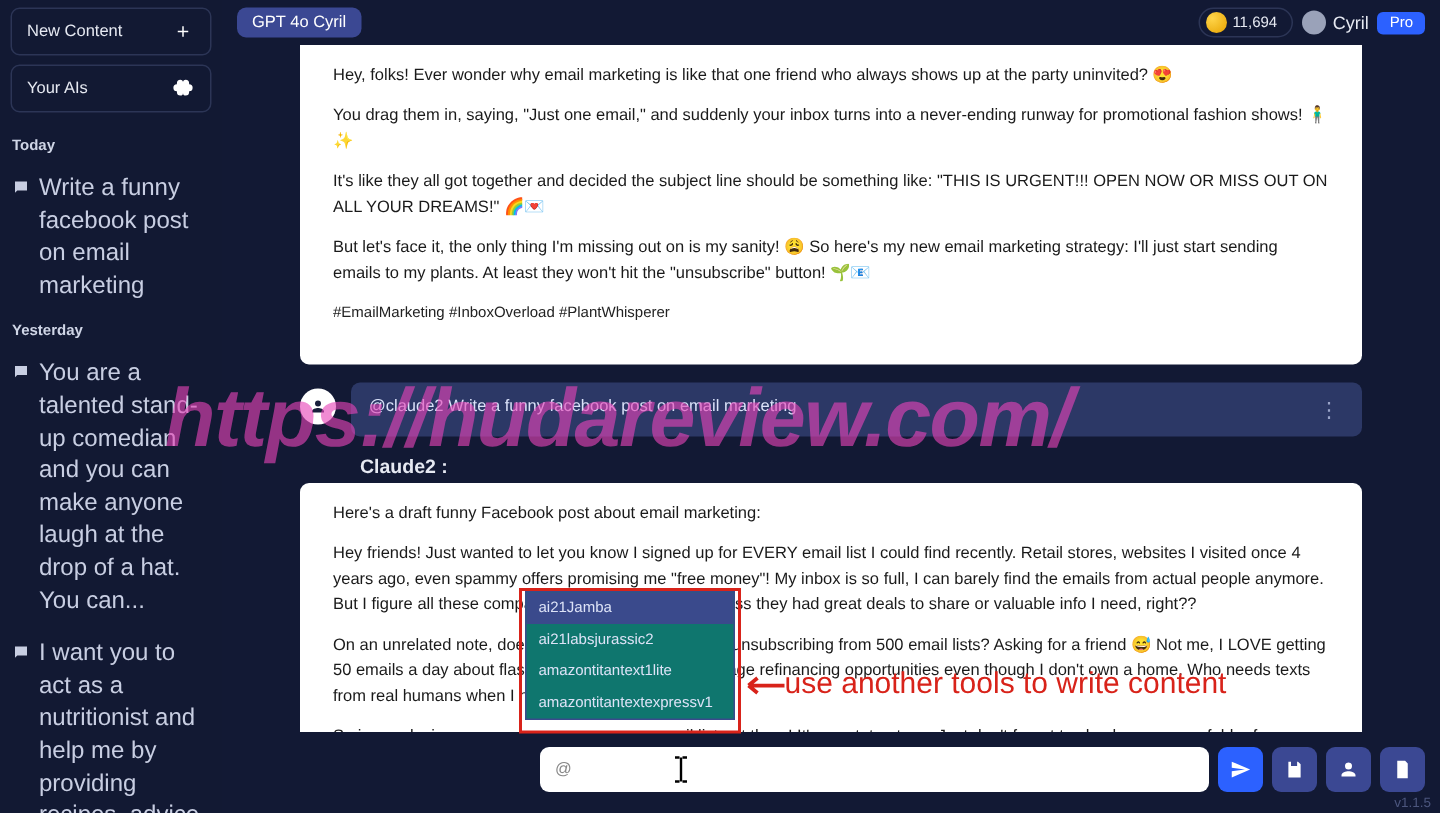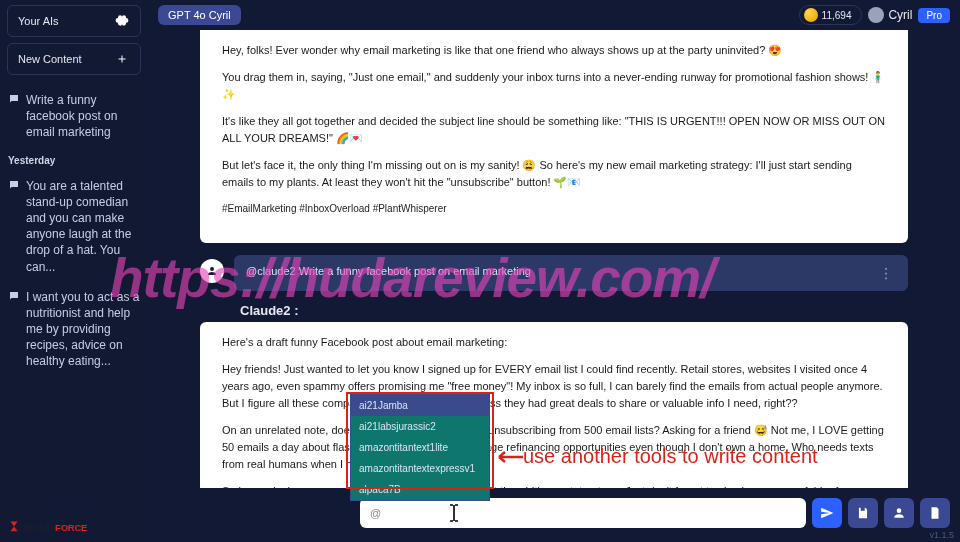--- a/index.html
+++ b/index.html
@@ -2,21 +2,21 @@
 <html><head>
 <meta charset="utf-8">
 <style>
   * { box-sizing: border-box; margin: 0; padding: 0; font-family: -apple-system, BlinkMacSystemFont, "Segoe UI", Arial, sans-serif; }
   body { width: 960px; height: 542px; background: #121934; color: #e6e9f2; overflow: hidden; position: relative; }
   .sidebar { position: absolute; left: 0; top: 0; width: 148px; height: 100%; background: #121933; display: flex; flex-direction: column; font-size: 10px; }
   .sb-top { padding: 5px 7px; }
   .sb-btn { display: flex; align-items: center; justify-content: space-between; padding: 8px 10px; border: 1px solid #2c3556; border-radius: 6px; margin-bottom: 6px; cursor: pointer; font-size: 11px; color: #e6e9f2; }
   .sb-btn .ico { width: 16px; height: 14px; display: flex; align-items: center; justify-content: center; font-size: 10px; }
   .sb-head { padding: 6px 8px; font-size: 10px; font-weight: 600; color: #cfd5e6; }
-  .sb-item { display: flex; gap: 6px; padding: 6px 8px 8px 8px; cursor: pointer; font-size: 12px; line-height: 1.35; color: #c8cee2; }
+  .sb-item { display: flex; gap: 6px; padding: 6px 8px 8px 8px; cursor: pointer; font-size: 16px; line-height: 1.35; color: #c8cee2; }
   .sb-item .chat-ico { flex: 0 0 12px; margin-top: 1px; }
   .sb-spacer { flex: 1; }
   .brand { padding: 8px 8px 4px 8px; }
   .brand svg { width: 120px; height: auto; }
 
   .header { position: absolute; left: 148px; top: 0; right: 0; height: 30px; display: flex; align-items: center; padding: 0 10px; }
   .model-chip { background: #3b4893; color: #fff; padding: 4px 10px; border-radius: 6px; font-size: 11px; cursor: pointer; }
   .hdr-spacer { flex: 1; }
   .coin { display: flex; align-items: center; gap: 4px; border: 1px solid #2c3556; border-radius: 14px; padding: 2px 10px 2px 4px; font-size: 10px; margin-right: 6px; }
   .coin .c-ico { width: 14px; height: 14px; border-radius: 50%; background: radial-gradient(circle at 30% 30%, #ffd54a, #e6a200); display: inline-block; }
@@ -55,36 +55,37 @@
   .comp-btn.sec { background: #3b4893; }
   .comp-btn svg { width: 14px; height: 14px; fill: #fff; }
   .version { position: absolute; right: 6px; bottom: 2px; font-size: 9px; color: #4c567e; }
 </style>
 </head>
 <body>
 
 <div class="sidebar">
   <div class="sb-top">
     <div class="sb-btn">
+      <span>New Content</span>
+      <span class="ico">
+        <svg viewBox="0 0 24 24" width="12" height="12" fill="#fff">
+            <path d="M11 5h2v6h6v2h-6v6h-2v-6H5v-2h6z"></path>
+          </svg>
+      </span>
+    </div>
+    <div class="sb-btn">
       <span>Your AIs</span>
       <span class="ico">
         <svg viewBox="0 0 24 24" width="14" height="14" fill="#fff">
             <path d="M9 2a4 4 0 0 0-4 4v1a4 4 0 0 0 0 8v1a4 4 0 0 0 4 4 3 3 0 0 0 3-3V5a3 3 0 0 0-3-3zm6 0a3 3 0 0 0-3 3v12a3 3 0 0 0 3 3 4 4 0 0 0 4-4v-1a4 4 0 0 0 0-8V6a4 4 0 0 0-4-4z"></path>
           </svg>
       </span>
     </div>
-    <div class="sb-btn">
-      <span>New Content</span>
-      <span class="ico">
-        <svg viewBox="0 0 24 24" width="12" height="12" fill="#fff">
-            <path d="M11 5h2v6h6v2h-6v6h-2v-6H5v-2h6z"></path>
-          </svg>
-      </span>
-    </div>
-  </div>
+  </div>
+  <div class="sb-head">Today</div>
   <div class="sb-item">
     <span class="chat-ico">
       <svg viewBox="0 0 24 24" width="12" height="12" fill="#c8cee2">
           <path d="M4 4h16v12H7l-3 3z"></path>
         </svg>
     </span>
     <span>Write a funny facebook post on email marketing</span>
   </div>
   <div class="sb-head">Yesterday</div>
   <div class="sb-item">
@@ -162,21 +163,20 @@
   </div>
 </div>
 
 <div class="watermark">https://hudareview.com/</div>
 
 <div class="dropdown">
   <div class="dd-item sel">ai21Jamba</div>
   <div class="dd-item">ai21labsjurassic2</div>
   <div class="dd-item">amazontitantext1lite</div>
   <div class="dd-item">amazontitantextexpressv1</div>
-  <div class="dd-item">alpaca7B</div>
 </div>
 
 <div class="red-box"></div>
 <div class="red-arrow">
   <svg width="30" height="20">
       <path d="M28 10 L4 10 M4 10 L10 5 M4 10 L10 15" stroke="#d8231a" stroke-width="2.5" fill="none"></path>
     </svg>
 </div>
 <div class="red-label">use another tools to write content</div>
 

